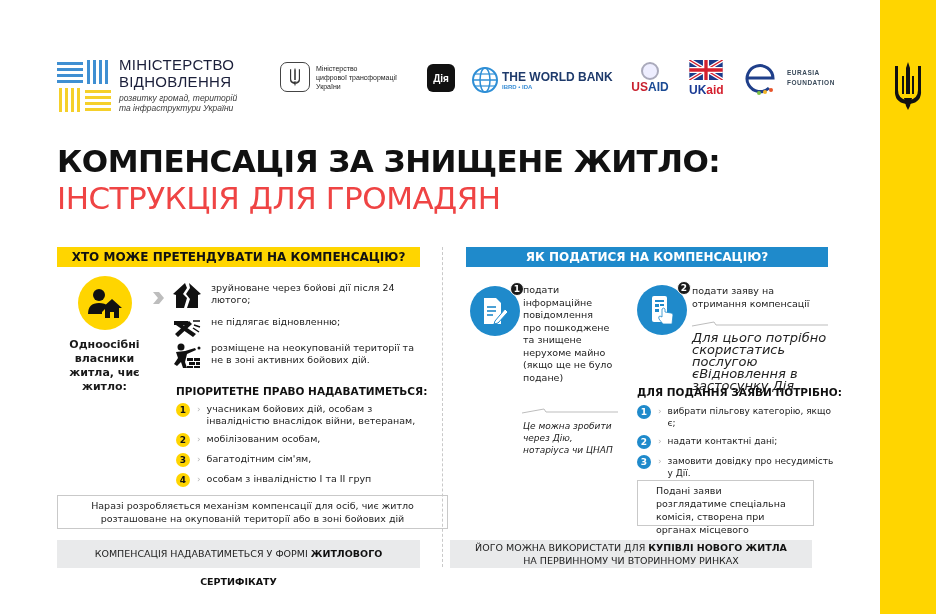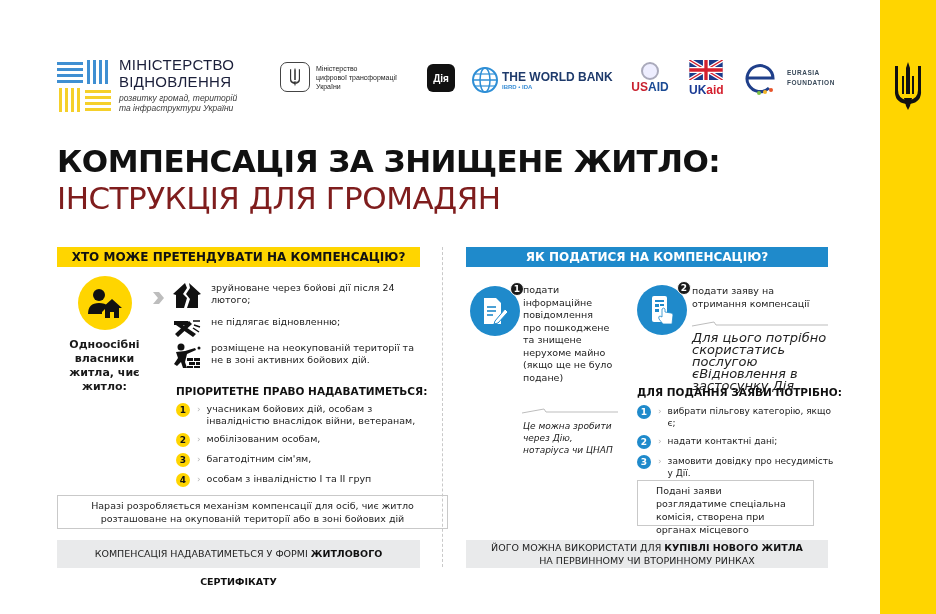--- a/index.html
+++ b/index.html
@@ -24,21 +24,21 @@
   .usaid-text { font-family: "Liberation Sans", sans-serif; font-weight: bold; font-size: 12px; color: #1a4a94; line-height: 13px; }
   .usaid-text span { color: #c8202e; }
   .ukaid { position: absolute; left: 632px; top: 4px; width: 36px; }
   .ukaid-text { font-family: "Liberation Sans", sans-serif; font-weight: bold; font-size: 12px; color: #1a3a94; line-height: 13px; }
   .ukaid-text span { color: #d4202e; }
   .eurasia { position: absolute; left: 686px; top: 4px; display: flex; align-items: center; }
   .eurasia-text { font-family: "Liberation Sans", sans-serif; font-size: 6.5px; font-weight: bold; color: #3a4a5a; letter-spacing: 0.5px; line-height: 10px; margin-left: 10px; }
 
   .main-title { position: absolute; left: 57px; top: 143px; }
   .title-1 { font-family: "DejaVu Sans", sans-serif; font-weight: bold; font-size: 31px; line-height: 36px; color: #111; letter-spacing: -0.5px; }
-  .title-2 { font-family: "DejaVu Sans", sans-serif; font-size: 31px; line-height: 38px; color: #7f1d1d; letter-spacing: -0.5px; }
+  .title-2 { font-family: "DejaVu Sans", sans-serif; font-size: 31px; line-height: 38px; color: #ef4444; letter-spacing: -0.5px; }
 
   .left-header { position: absolute; left: 57px; top: 247px; width: 363px; height: 20px; background: #ffd500; text-align: center; font-weight: bold; font-size: 12px; line-height: 20px; color: #111; }
   .right-header { position: absolute; left: 466px; top: 247px; width: 362px; height: 20px; background: #1f8acb; text-align: center; font-weight: bold; font-size: 12px; line-height: 20px; color: #fff; }
   .divider-v { position: absolute; left: 442px; top: 247px; width: 0; height: 320px; border-left: 1px dashed #c9c9c9; }
 
   .owner { position: absolute; left: 57px; top: 276px; width: 95px; text-align: center; }
   .owner-circle { width: 54px; height: 54px; border-radius: 50%; background: #ffd500; margin: 0 auto 8px; display: flex; align-items: center; justify-content: center; }
   .owner-label { font-weight: bold; font-size: 11px; line-height: 14px; }
   .chev { position: absolute; left: 152px; top: 291px; width: 12px; height: 14px; }
   .cond { position: absolute; left: 173px; width: 250px; display: flex; align-items: flex-start; }
@@ -62,21 +62,21 @@
   .step-circle { width: 50px; height: 50px; border-radius: 50%; background: #1f8acb; position: relative; display: flex; align-items: center; justify-content: center; }
   .step-badge { position: absolute; right: -4px; top: -4px; width: 14px; height: 14px; border-radius: 50%; background: #1a1a1a; color: #fff; font-size: 9px; font-weight: bold; display: flex; align-items: center; justify-content: center; border: 1px solid #fff; }
   .step-text { position: absolute; font-size: 9.5px; line-height: 12.5px; color: #222; }
   .step-note { position: absolute; font-style: italic; font-size: 9px; line-height: 12px; color: #222; }
   .zig { position: absolute; }
 
   .req-title { position: absolute; left: 637px; top: 386px; font-weight: bold; font-size: 10.5px; color: #111; }
   .req-list { position: absolute; left: 637px; top: 405px; width: 200px; }
   .req-list .prio-item .tx { font-size: 9px; line-height: 12px; }
   .note-right { position: absolute; left: 637px; top: 480px; width: 177px; height: 46px; border: 1px solid #c9c9c9; font-size: 9.5px; line-height: 13px; padding: 3px 18px; color: #222; }
-  .footer-right { position: absolute; left: 466px; top: 540px; width: 362px; height: 28px; background: #e9eaeb; text-align: center; font-size: 9.5px; line-height: 13px; padding-top: 1px; color: #222; }
+  .footer-right { position: absolute; left: 450px; top: 540px; width: 362px; height: 28px; background: #e9eaeb; text-align: center; font-size: 9.5px; line-height: 13px; padding-top: 1px; color: #222; }
 </style>
 </head>
 <body>
 
 <div class="ua-strip">
   <svg class="trident" viewBox="0 0 32 52">
     <path d="M16 2 L18 8 L18 34 L14 34 L14 8 Z" fill="#111"></path>
     <path d="M3 6 L6 6 L6 30 Q6 38 14 40 L14 44 Q2 42 3 30 Z" fill="#111"></path>
     <path d="M29 6 L26 6 L26 30 Q26 38 18 40 L18 44 Q30 42 29 30 Z" fill="#111"></path>
     <path d="M10 16 L12 16 L12 34 L10 34 Z M20 16 L22 16 L22 34 L20 34 Z" fill="#111"></path>

